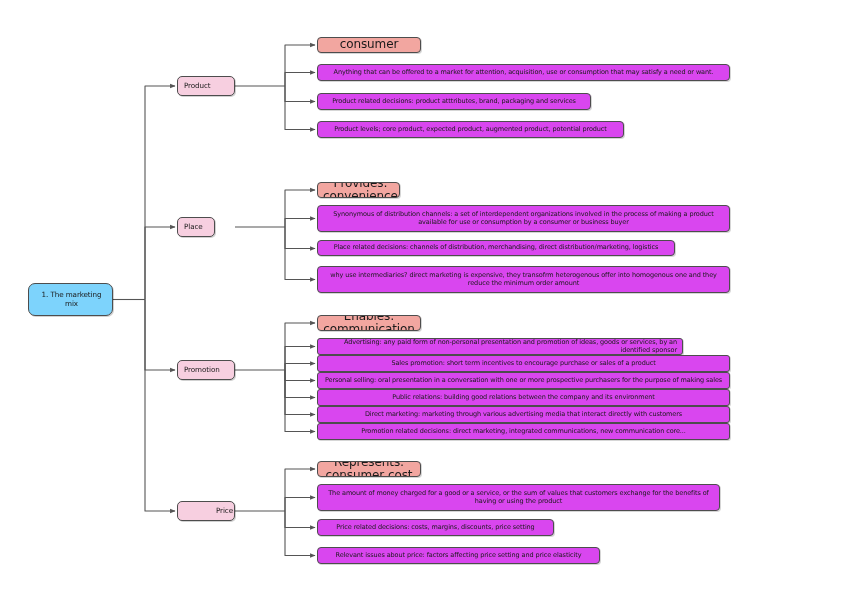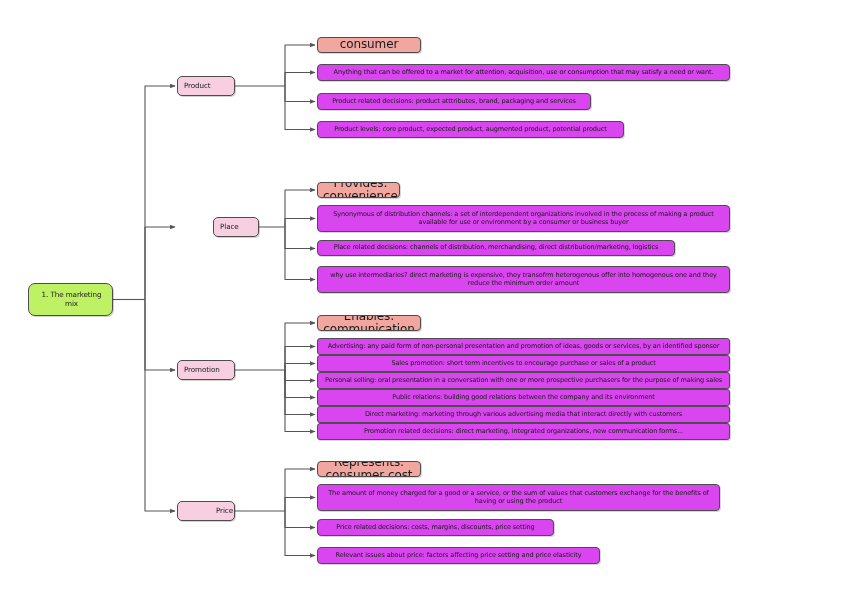--- a/index.html
+++ b/index.html
@@ -33,21 +33,21 @@
     justify-content: center;
     text-align: center;
     border: 1.2px solid #4d4d4d;
     color: #1a1a1a;
     line-height: 1.12;
     letter-spacing: -0.1px;
     padding: 1px 5px;
     overflow: hidden;
   }
   .node-root {
-    background: #bef264;
+    background: #7dd3fc;
     border-radius: 7px;
     font-size: 7.2px;
     justify-content: flex-start;
     padding-left: 7px;
     box-shadow: 1px 1px 0 rgba(0,0,0,0.18);
   }
   .node-branch {
     background: #f7cfe0;
     border-radius: 5px;
     font-size: 7.2px;
@@ -116,33 +116,33 @@
       </g>
   </svg>
 
   <div id="nodes">
       <div class="node node-root" style="left: 28px; top: 283px; width: 85px; height: 33px;">1. The marketing mix</div>
       <div class="node node-branch" style="left: 177px; top: 76px; width: 58px; height: 20px;">Product</div>
       <div class="node node-head" style="left: 317px; top: 37px; width: 104px; height: 16px;">Provides: consumer solution</div>
       <div class="node node-leaf" style="left: 317px; top: 64px; width: 413px; height: 17px;">Anything that can be offered to a market for attention, acquisition, use or consumption that may satisfy a need or want.</div>
       <div class="node node-leaf" style="left: 317px; top: 93px; width: 274px; height: 17px;">Product related decisions: product atttributes, brand, packaging and services</div>
       <div class="node node-leaf" style="left: 317px; top: 121px; width: 307px; height: 17px;">Product levels; core product, expected product, augmented product, potential product</div>
-      <div class="node node-branch" style="left: 177px; top: 217px; width: 46px; height: 20px; margin-left: 36px;">Place</div>
+      <div class="node node-branch" style="left: 177px; top: 217px; width: 38px; height: 20px;">Place</div>
       <div class="node node-head" style="left: 317px; top: 182px; width: 83px; height: 16px;">Provides: convenience</div>
-      <div class="node node-leaf" style="left: 317px; top: 205px; width: 413px; height: 27px;">Synonymous of distribution channels: a set of interdependent organizations involved in the process of making a product available for use or environment by a consumer or business buyer</div>
+      <div class="node node-leaf" style="left: 317px; top: 205px; width: 413px; height: 27px;">Synonymous of distribution channels: a set of interdependent organizations involved in the process of making a product available for use or consumption by a consumer or business buyer</div>
       <div class="node node-leaf" style="left: 317px; top: 240px; width: 358px; height: 16px;">Place related decisions: channels of distribution, merchandising, direct distribution/marketing, logistics</div>
       <div class="node node-leaf" style="left: 317px; top: 266px; width: 413px; height: 27px;">why use intermediaries? direct marketing is expensive, they transofrm heterogenous offer into homogenous one and they reduce the minimum order amount</div>
       <div class="node node-branch" style="left: 177px; top: 360px; width: 58px; height: 20px;">Promotion</div>
       <div class="node node-head" style="left: 317px; top: 315px; width: 104px; height: 16px;">Enables: communication</div>
-      <div class="node node-leaf stacked" style="left: 317px; top: 338px; width: 413px; height: 17px;">Advertising: any paid form of non-personal presentation and promotion of ideas, goods or services, by an identified sponsor</div>
+      <div class="node node-leaf stacked" style="left: 317px; top: 338px; width: 366px; height: 17px; text-align: right;">Advertising: any paid form of non-personal presentation and promotion of ideas, goods or services, by an identified sponsor</div>
       <div class="node node-leaf stacked" style="left: 317px; top: 355px; width: 413px; height: 17px;">Sales promotion: short term incentives to encourage purchase or sales of a product</div>
       <div class="node node-leaf stacked" style="left: 317px; top: 372px; width: 413px; height: 17px;">Personal selling: oral presentation in a conversation with one or more prospective purchasers for the purpose of making sales</div>
       <div class="node node-leaf stacked" style="left: 317px; top: 389px; width: 413px; height: 17px;">Public relations: building good relations between the company and its environment</div>
       <div class="node node-leaf stacked" style="left: 317px; top: 406px; width: 413px; height: 17px;">Direct marketing: marketing through various advertising media that interact directly with customers</div>
-      <div class="node node-leaf stacked" style="left: 317px; top: 423px; width: 413px; height: 17px;">Promotion related decisions: direct marketing, integrated organizations, new communication forms...</div>
+      <div class="node node-leaf stacked" style="left: 317px; top: 423px; width: 413px; height: 17px;">Promotion related decisions: direct marketing, integrated communications, new communication core...</div>
       <div class="node node-branch" style="left: 177px; top: 501px; width: 58px; height: 20px; padding-left: 38px;">Price</div>
       <div class="node node-head" style="left: 317px; top: 461px; width: 104px; height: 16px;">Represents: consumer cost</div>
       <div class="node node-leaf" style="left: 317px; top: 484px; width: 403px; height: 27px;">The amount of money charged for a good or a service, or the sum of values that customers exchange for the benefits of having or using the product</div>
       <div class="node node-leaf" style="left: 317px; top: 519px; width: 237px; height: 17px;">Price related decisions: costs, margins, discounts, price setting</div>
       <div class="node node-leaf" style="left: 317px; top: 547px; width: 283px; height: 17px;">Relevant issues about price: factors affecting price setting and price elasticity</div>
     </div>
 
 </div>
 
 </body></html>

